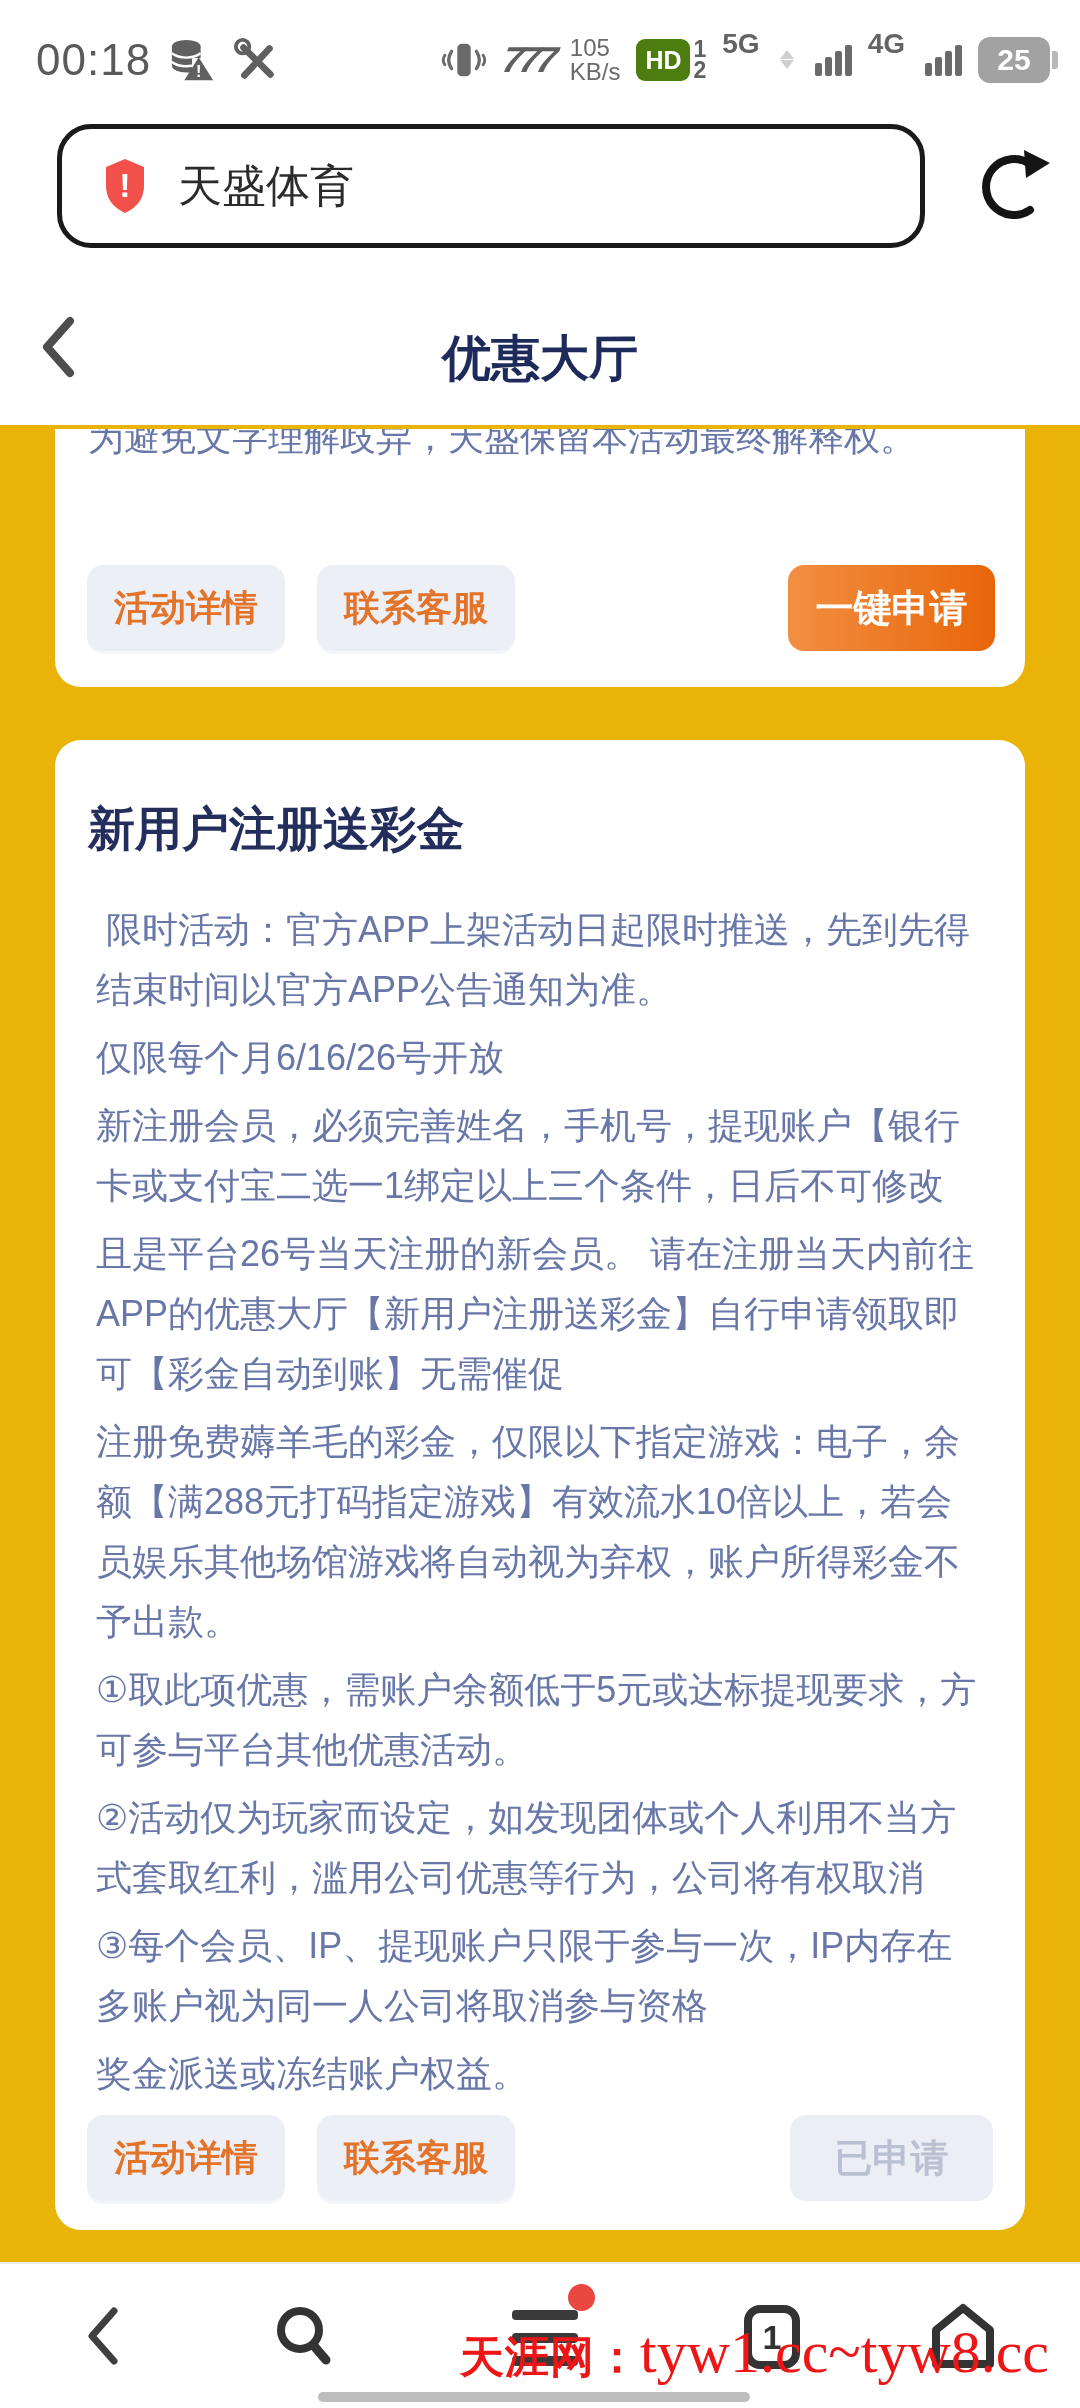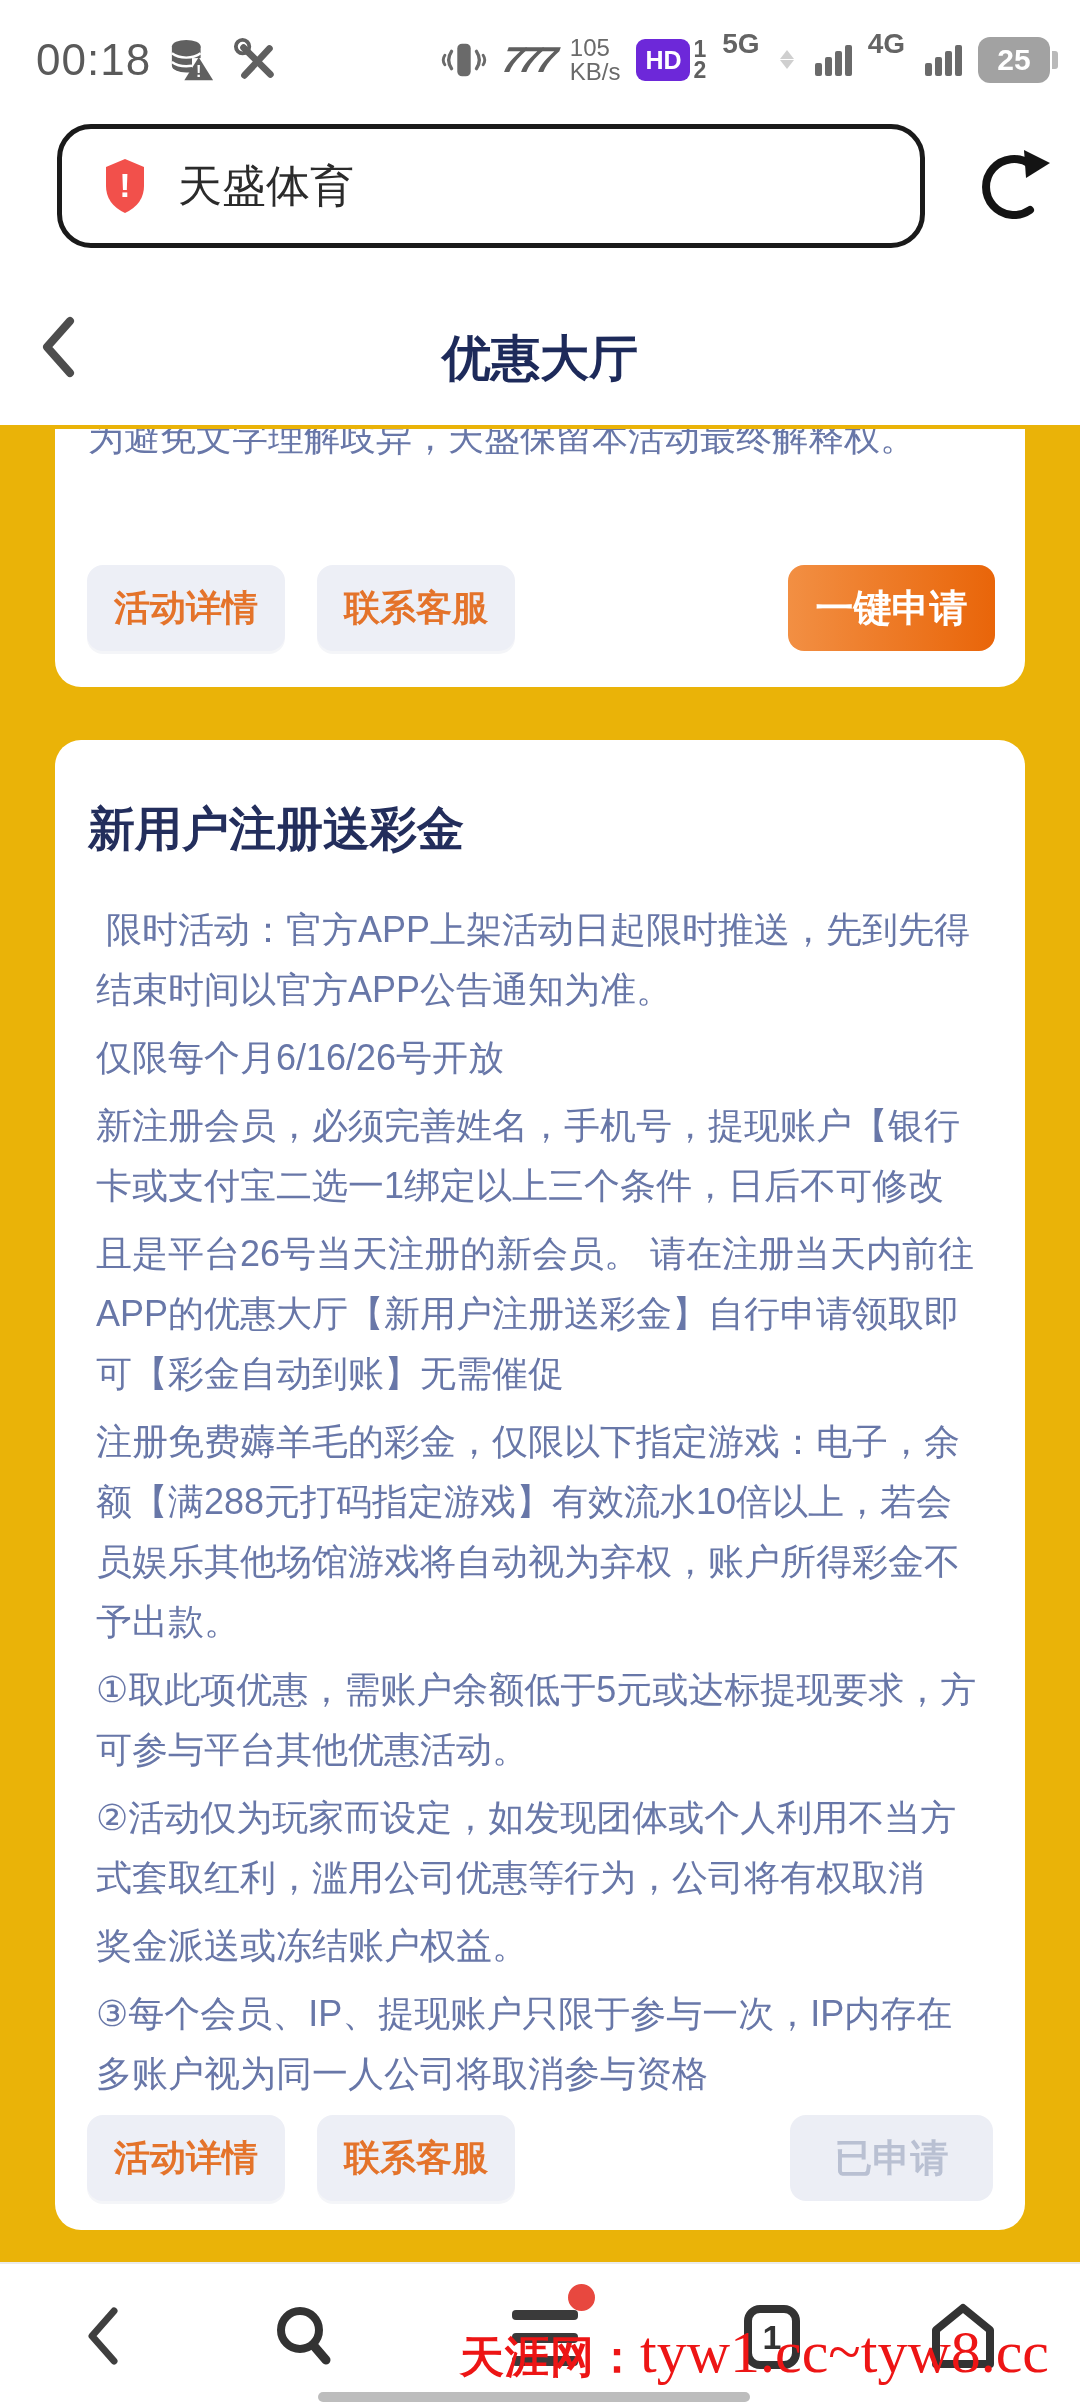--- a/index.html
+++ b/index.html
@@ -12,21 +12,21 @@
   .status-bar{position:absolute;top:28px;left:36px;right:22px;height:64px;
     display:flex;justify-content:space-between;align-items:center;color:#5f5f5f;}
   .sb-left{display:flex;align-items:center;gap:18px;}
   .sb-time{font-size:44px;font-weight:500;letter-spacing:1px;color:#5a5a5a;}
   .sb-right{display:flex;align-items:center;gap:16px;}
   .sb-vpn{font-size:36px;font-weight:800;font-style:italic;transform:skewX(-10deg);
     color:#5f5f5f;letter-spacing:-3px;}
   .sb-speed{display:flex;flex-direction:column;align-items:flex-start;line-height:24px;
     font-size:24px;color:#6a6a6a;font-weight:500;}
   .hd-wrap{display:flex;align-items:center;gap:3px;}
-  .hd-badge{width:54px;height:42px;background:#6d28d9;border-radius:9px;color:#fff;
+  .hd-badge{width:54px;height:42px;background:#4d7c0f;border-radius:9px;color:#fff;
     font-size:25px;font-weight:800;display:flex;align-items:center;justify-content:center;}
   .sim-col{display:flex;flex-direction:column;font-size:23px;font-weight:700;
     color:#606060;line-height:21px;}
   .net{display:flex;align-items:center;gap:20px;}
   .net-label{font-size:28px;font-weight:700;color:#646464;line-height:26px;
     position:relative;top:-16px;}
   .arrows{display:flex;flex-direction:column;gap:1px;margin-right:1px;margin-bottom:2px;}
   .tri-up{width:0;height:0;border-left:7px solid transparent;border-right:7px solid transparent;
     border-bottom:9px solid #cfcfcf;}
   .tri-dn{width:0;height:0;border-left:7px solid transparent;border-right:7px solid transparent;
@@ -189,22 +189,22 @@
     <div class="card card-main">
       <div class="card-title">新用户注册送彩金</div>
       <div class="card-body">
         <p> 限时活动：官方APP上架活动日起限时推送，先到先得结束时间以官方APP公告通知为准。</p>
         <p>仅限每个月6/16/26号开放</p>
         <p>新注册会员，必须完善姓名，手机号，提现账户【银行 卡或支付宝二选一1绑定以上三个条件，日后不可修改</p>
         <p>且是平台26号当天注册的新会员。 请在注册当天内前往APP的优惠大厅【新用户注册送彩金】自行申请领取即可【彩金自动到账】无需催促</p>
         <p>注册免费薅羊毛的彩金，仅限以下指定游戏：电子，余额【满288元打码指定游戏】有效流水10倍以上，若会员娱乐其他场馆游戏将自动视为弃权，账户所得彩金不予出款。</p>
         <p>①取此项优惠，需账户余额低于5元或达标提现要求，方可参与平台其他优惠活动。</p>
         <p>②活动仅为玩家而设定，如发现团体或个人利用不当方 式套取红利，滥用公司优惠等行为，公司将有权取消</p>
+        <p>③每个会员、IP、提现账户只限于参与一次，IP内存在多账户视为同一人公司将取消参与资格</p>
         <p>奖金派送或冻结账户权益。</p>
-        <p>③每个会员、IP、提现账户只限于参与一次，IP内存在多账户视为同一人公司将取消参与资格</p>
       </div>
       <div class="btn-row">
         <div class="btn btn-gray btn-details">活动详情</div>
         <div class="btn btn-gray btn-support">联系客服</div>
         <div class="btn btn-applied">已申请</div>
       </div>
     </div>
   </div>
 
   <div class="nav-bar">

